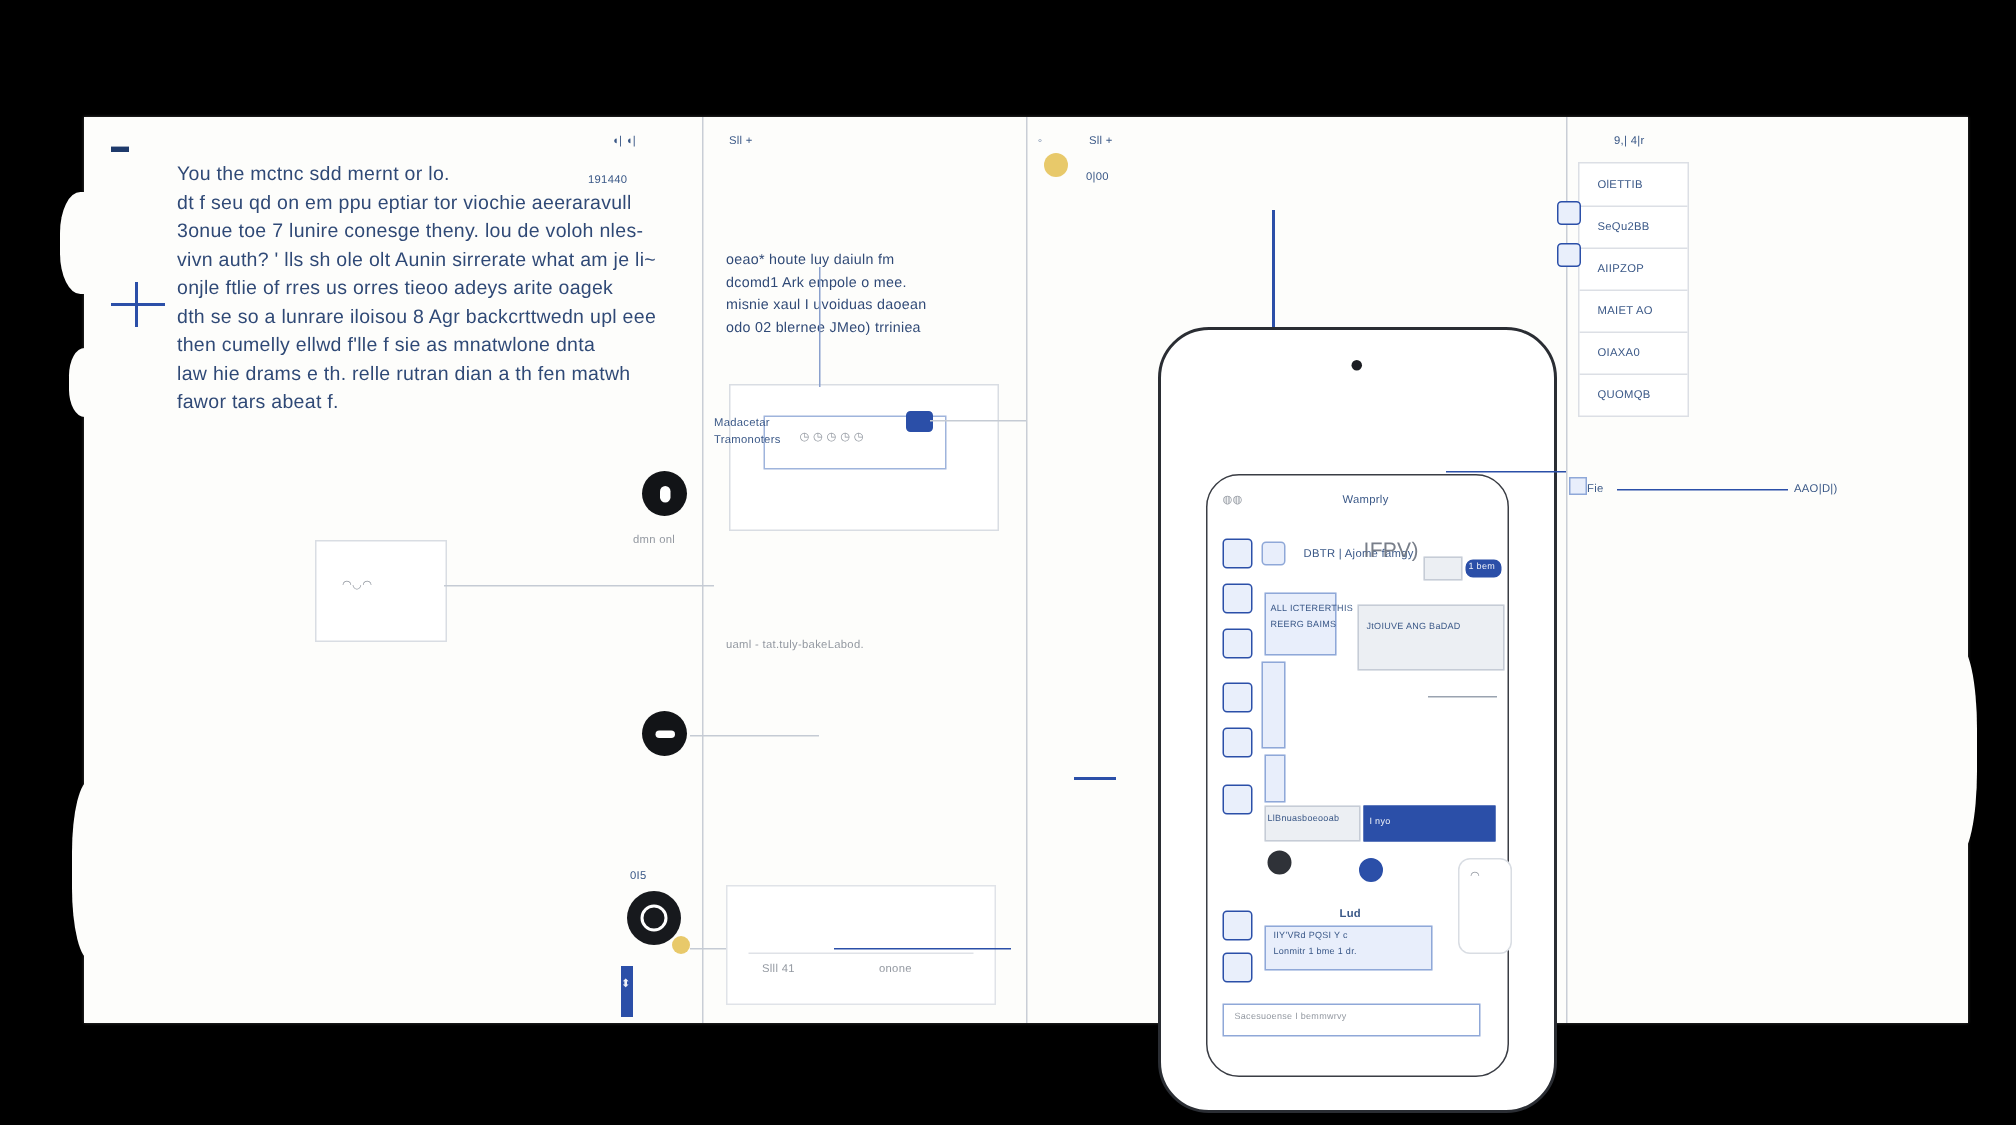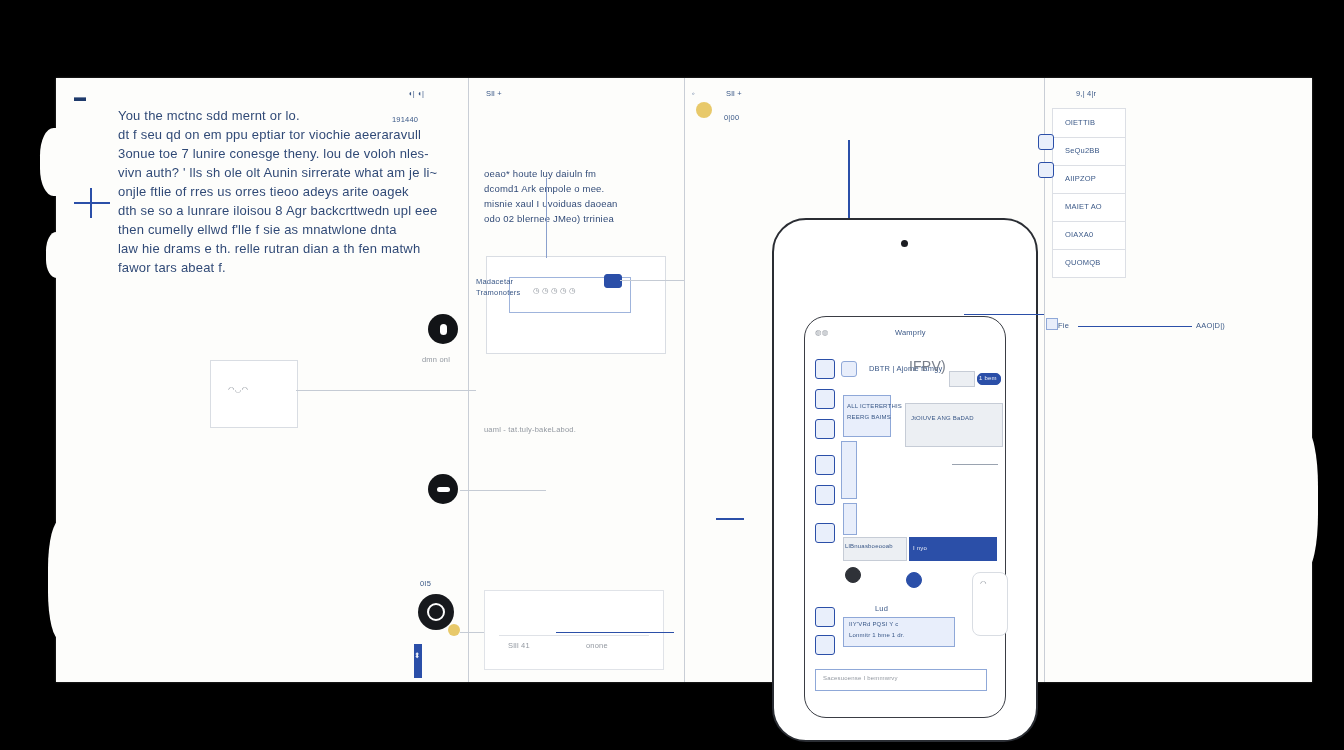--- a/index.html
+++ b/index.html
@@ -320,21 +320,21 @@
         <div class="chip" style="left:36px; top:124px; width:14px; height:56px;"></div>
         <div class="chip" style="left:38px; top:186px; width:12px; height:30px;"></div>
 
         <div class="chip grey" style="left:38px; top:220px; width:62px; height:22px;"></div>
         <div class="txt tiny" style="left:40px; top:224px; font-size:6px;">LlBnuasboeooab</div>
         <div class="chip solid" style="left:104px; top:220px; width:86px; height:22px;"></div>
         <div class="txt tiny" style="left:108px; top:226px; font-size:6px; color:#fff;">I nyo</div>
 
         <div class="chip dark" style="left:40px; top:250px; width:14px; height:14px; border-radius:50%;"></div>
 
-        <div class="txt tiny" style="left:70px; top:286px;">Lud</div>
+        <div class="txt tiny" style="left:88px; top:286px;font-weight:bold;">Lud</div>
         <div class="chip" style="left:38px; top:300px; width:110px; height:28px;"></div>
         <div class="txt tiny" style="left:44px; top:302px; font-size:6px;">IIY'VRd PQSI  Y c
 Lonmitr  1 bme  1 dr.</div>
 
         <div class="chip" style="left:10px; top:352px; width:170px; height:20px; background:#fff;"></div>
         <div class="txt tiny grey" style="left:18px; top:356px; font-size:6px;">Sacesuoense   I bemmwrvy</div>
       </div>
     </div>
 
     <div class="hline" style="left:908px; top:236px; width:80px; background:#2b4fa8;"></div>

